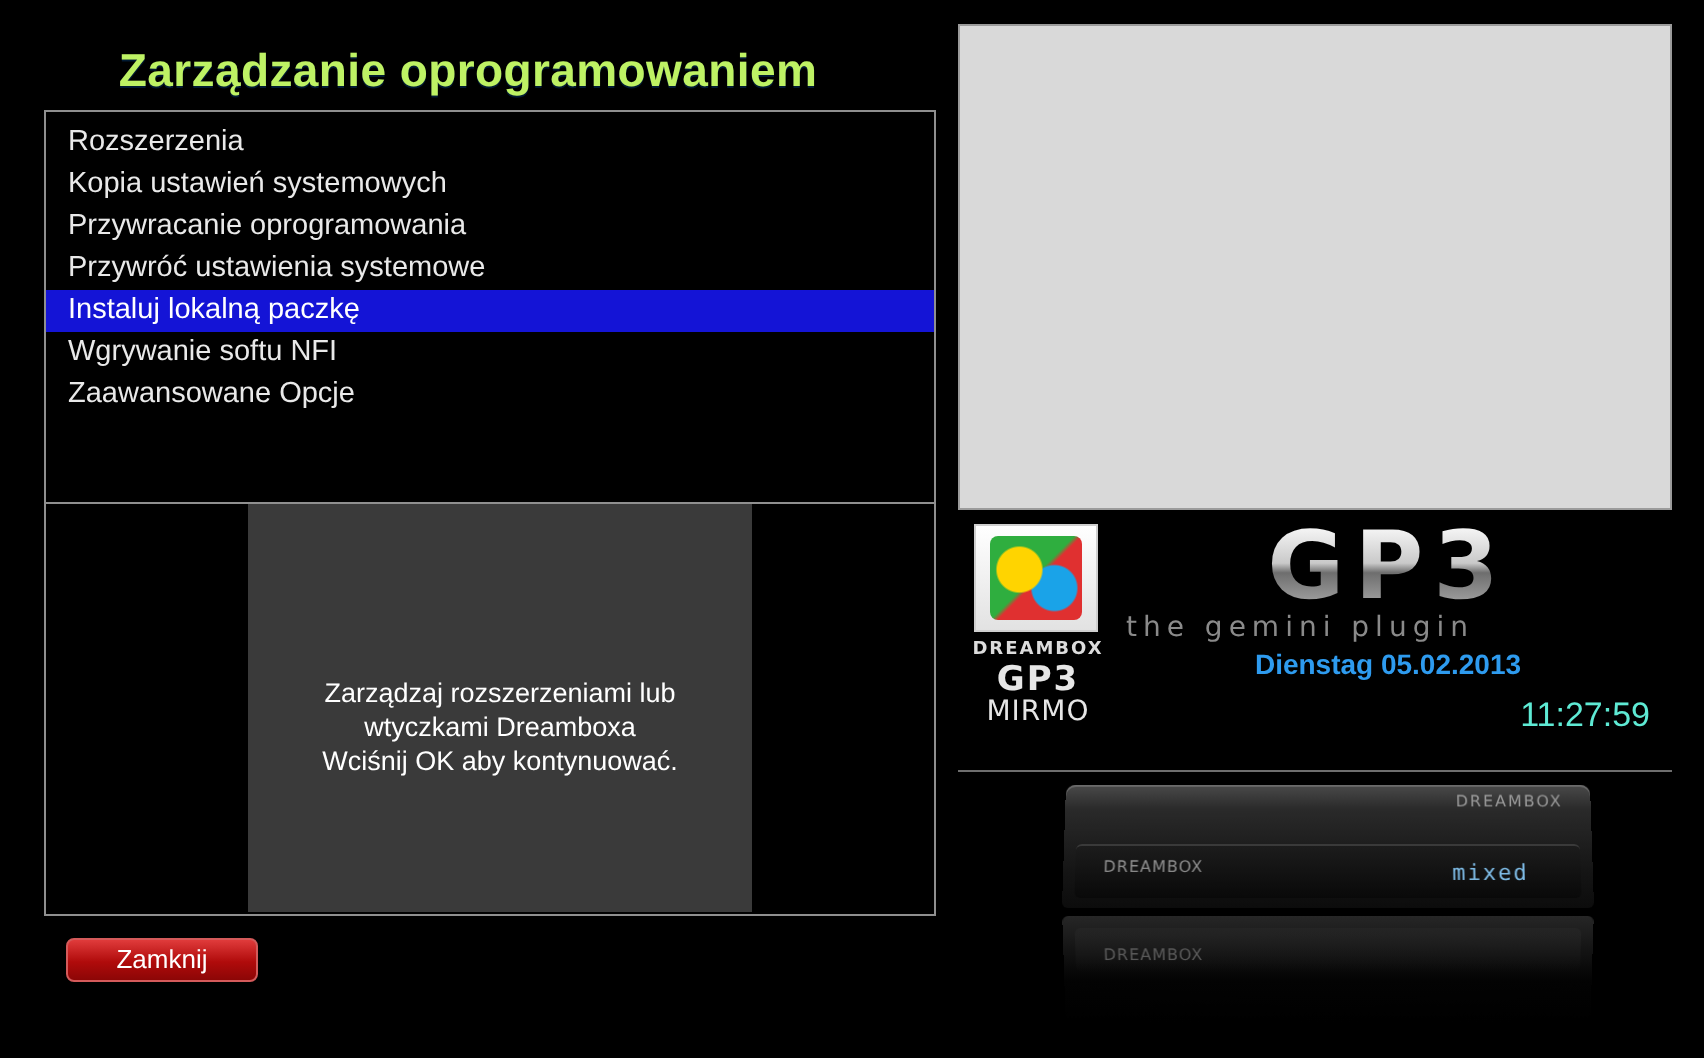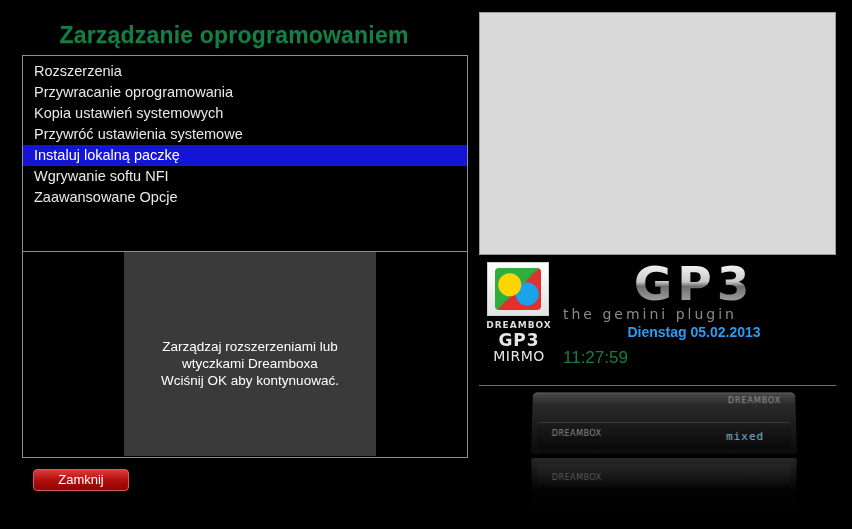--- a/index.html
+++ b/index.html
@@ -26,21 +26,21 @@
   }
 
   #page-title {
     position: absolute;
     left: 0;
     top: 22px;
     width: 468px;
     text-align: center;
     font-size: 23px;
     font-weight: bold;
-    color: #15803d;
+    color: #bef264;
     letter-spacing: 0.2px;
     text-shadow: 0 1px 0 #001a33;
   }
 
   #menu-box {
     position: absolute;
     left: 22px;
     top: 55px;
     width: 446px;
     height: 197px;
@@ -238,23 +238,23 @@
     text-align: center;
     font-size: 14px;
     font-weight: bold;
     color: #2E9BEF;
   }
   #time-text {
     position: absolute;
     left: 84px;
     top: 90px;
     width: 262px;
-    text-align: left;
+    text-align: right;
     font-size: 17px;
-    color: #15803d;
+    color: #5eead4;
   }
 
   #divider {
     position: absolute;
     left: 9px;
     top: 385px;
     width: 357px;
     height: 1px;
     background: #6e6e6e;
   }
@@ -346,22 +346,22 @@
 </style>
 </head>
 <body>
 
 <div id="left-panel">
 
   <div id="page-title">Zarządzanie oprogramowaniem</div>
 
   <div id="menu-box">
     <div class="menu-item">Rozszerzenia</div>
+    <div class="menu-item">Kopia ustawień systemowych</div>
     <div class="menu-item">Przywracanie oprogramowania</div>
-    <div class="menu-item">Kopia ustawień systemowych</div>
     <div class="menu-item">Przywróć ustawienia systemowe</div>
     <div class="menu-item selected">Instaluj lokalną paczkę</div>
     <div class="menu-item">Wgrywanie softu NFI</div>
     <div class="menu-item">Zaawansowane Opcje</div>
   </div>
 
   <div id="desc-box">
     <div id="desc-inner">
       <div id="desc-text">Zarządzaj rozszerzeniami lub
 wtyczkami Dreamboxa

